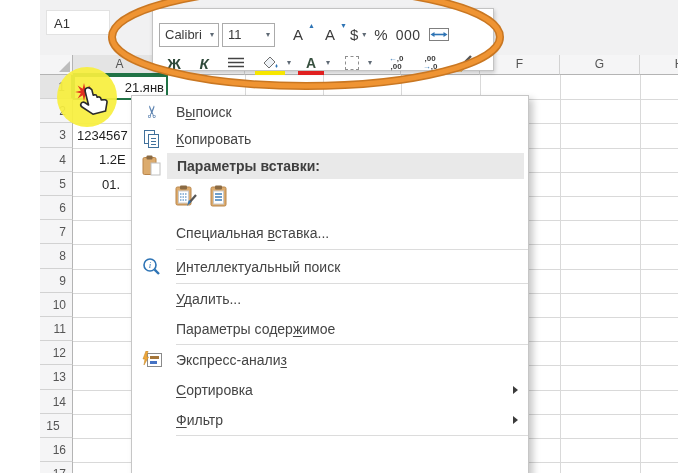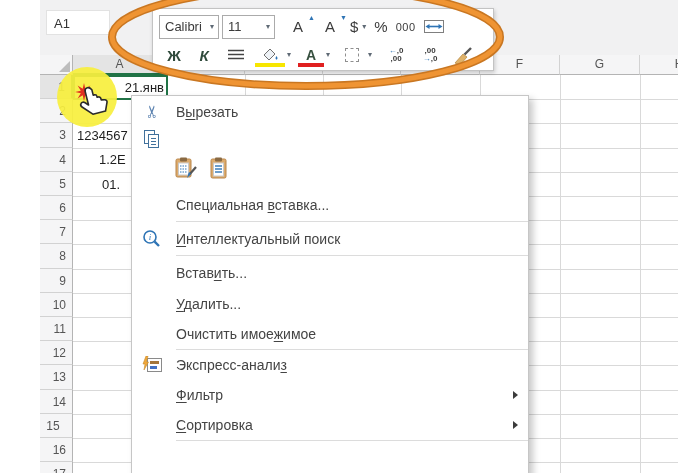--- a/index.html
+++ b/index.html
@@ -25,29 +25,29 @@
   .gridline-v{position:absolute;width:1px;background:#d9d9d9;top:75px;bottom:0;}
   .gridline-h{position:absolute;height:1px;background:#d9d9d9;left:33px;right:0;}
   .cell-text{position:absolute;font-size:13px;color:#1f1f1f;white-space:nowrap;height:19px;line-height:19px;}
   .selection{position:absolute;left:33px;top:75px;width:95px;height:25px;
              border:2px solid #217346;box-sizing:border-box;z-index:2;}
   
   .click-layer{position:absolute;z-index:3;}
   
   .mini-toolbar{position:absolute;left:112px;top:8px;width:342px;height:63px;background:#fff;
                 border:1px solid #c3c3c3;box-shadow:1px 2px 4px rgba(0,0,0,.18);z-index:4;
-                box-sizing:border-box;padding:3px 5px 2px 6px;}
+                box-sizing:border-box;padding:11px 5px 2px 6px;}
   .tb-row{display:flex;align-items:center;height:29px;}
   .combo{display:flex;align-items:center;justify-content:space-between;border:1px solid #ababab;
          height:24px;box-sizing:border-box;padding:0 4px 0 5px;font-size:13px;color:#3b3b3b;background:#fff;}
   .caret{font-size:8px;color:#5f6a75;line-height:1;}
   .tb-btn{display:flex;align-items:center;justify-content:center;height:26px;color:#37503f;
           font-size:15px;padding:0 4px;position:relative;}
   .tb-btn .sup{position:absolute;top:0px;right:-1px;font-size:7px;color:#2e74b5;}
-  .tb-small{font-size:11px;letter-spacing:.5px;color:#3b3b3b;}
+  .tb-small{font-size:14px;letter-spacing:.5px;color:#3b3b3b;}
   .letter-btn{font-weight:700;font-size:15px;color:#2f4a3b;}
   .colorbar{position:absolute;left:2px;right:2px;bottom:1px;height:4px;}
   .dec-icon{display:flex;flex-direction:column;align-items:center;font-size:8px;line-height:8px;color:#3b3b3b;font-weight:700;}
   .dec-icon .arr{color:#2e74b5;font-weight:400;}
   .borders-box{width:14px;height:14px;border:1px dashed #8f8f8f;box-sizing:border-box;}
   
   .ring{position:absolute;left:60px;top:-14px;z-index:5;pointer-events:none;}
   
   .ctx-menu{position:absolute;left:91px;top:95px;width:398px;height:420px;background:#fff;
             border:1px solid #c6c6c6;box-shadow:4px 4px 7px rgba(0,0,0,.22);z-index:6;
@@ -236,32 +236,44 @@
   <svg class="ring" width="412" height="112">
     <ellipse cx="206" cy="51" rx="194" ry="49" fill="none" stroke="#c97722" stroke-width="8"></ellipse>
     <ellipse cx="206" cy="51" rx="194" ry="49" fill="none" stroke="#ef9433" stroke-width="5"></ellipse>
   </svg>
 
   <div class="ctx-menu" id="ctx-menu">
       <div class="mi" style="height: 27px;">
         <div class="mi-icon">
           <span class="scissors">✂</span>
         </div>
-        <div class="mi-label"><span>В</span><u>ы</u><span>резать</span></div>
+        <div class="mi-label"><span>В</span><u>ы</u><span>поиск</span></div>
       </div>
       <div class="mi" style="height: 27px;">
         <div class="mi-icon">
           <svg width="18" height="20">
             <rect x="1.5" y="1.5" width="10" height="13" fill="#fff" stroke="#41719c"></rect>
             <rect x="5.5" y="5.5" width="10" height="13" fill="#fff" stroke="#41719c"></rect>
             <line x1="8" y1="9.5" x2="13" y2="9.5" stroke="#41719c"></line>
             <line x1="8" y1="12.5" x2="13" y2="12.5" stroke="#41719c"></line>
             <line x1="8" y1="15.5" x2="13" y2="15.5" stroke="#41719c"></line>
           </svg>
         </div>
+        <div class="mi-label"><span></span><u>К</u><span>опировать</span></div>
+      </div>
+      <div class="mi" style="height: 28px;">
+        <div class="mi-band"></div>
+        <div class="mi-icon">
+          <svg width="20" height="22">
+            <rect x="1" y="2.5" width="13" height="17" rx="1.5" fill="#dcab6d" stroke="#b9854a"></rect>
+            <rect x="4.5" y="0.5" width="6" height="4" rx="1" fill="#8a6a43"></rect>
+            <rect x="9" y="8" width="9" height="12" fill="#fff" stroke="#bfbfbf"></rect>
+          </svg>
+        </div>
+        <div class="mi-band-label">Параметры вставки:</div>
       </div>
       <div class="mi" style="height: 36px; padding-left: 42px;">
         <div class="paste-opt">
           <div><svg width="24" height="24">
               <rect x="1" y="2" width="15" height="18" rx="1.5" fill="#dcab6d" stroke="#b9854a"></rect>
               <rect x="5" y="0.5" width="7" height="4" rx="1" fill="#8a6a43"></rect>
               <rect x="3.5" y="6" width="10" height="12" fill="#fff" stroke="#c9c9c9"></rect>
               <line x1="5" y1="9" x2="12" y2="9" stroke="#2e74b5" stroke-dasharray="1.5,1"></line>
               <line x1="5" y1="12" x2="12" y2="12" stroke="#2e74b5" stroke-dasharray="1.5,1"></line>
               <line x1="5" y1="15" x2="12" y2="15" stroke="#2e74b5" stroke-dasharray="1.5,1"></line>
@@ -288,45 +300,42 @@
         <div class="mi-icon">
           <svg width="20" height="20">
             <circle cx="8" cy="8" r="6" fill="#fff" stroke="#2e74b5" stroke-width="1.6"></circle>
             <line x1="12.6" y1="12.6" x2="17" y2="17" stroke="#2e74b5" stroke-width="2.4"></line>
             <text x="8" y="11" text-anchor="middle" font-size="9" font-family="Liberation Serif,serif" font-style="italic" fill="#2e74b5">i</text>
           </svg>
         </div>
         <div class="mi-label"><span></span><u>И</u><span>нтеллектуальный поиск</span></div>
       </div>
       <div class="mi-sep"></div>
-      <div class="mi" style="height: 33px;">
-        <div class="mi-label"><span>Встав</span><u>и</u><span>ть...</span></div>
-      </div>
       <div class="mi" style="height: 30px;">
         <div class="mi-label"><span></span><u>У</u><span>далить...</span></div>
       </div>
       <div class="mi" style="height: 30px;">
-        <div class="mi-label"><span>Очистить имое</span><u>ж</u><span>имое</span></div>
+        <div class="mi-label"><span>Параметры содер</span><u>ж</u><span>имое</span></div>
       </div>
       <div class="mi-sep"></div>
       <div class="mi" style="height: 30px;">
         <div class="mi-icon">
           <svg width="21" height="18">
             <rect x="5.5" y="2.5" width="14" height="13" fill="#fff" stroke="#8a8a8a"></rect>
             <rect x="8" y="5" width="9" height="3" fill="#a5763a"></rect>
             <rect x="8" y="10" width="7" height="3" fill="#4472c4"></rect>
             <polygon points="4,0 1,8 3,8 2,14 6.5,6 4.5,6 6,0" fill="#f0a73a" stroke="#c88a28" stroke-width="0.6"></polygon>
           </svg>
         </div>
         <div class="mi-label"><span>Экспресс-анали</span><u>з</u><span></span></div>
       </div>
       <div class="mi" style="height: 30px;">
+        <div class="mi-label"><span></span><u>С</u><span>ортировка</span></div>
+        <div class="submenu-arrow"></div>
+      </div>
+      <div class="mi" style="height: 30px;">
         <div class="mi-label"><span></span><u>Ф</u><span>ильтр</span></div>
         <div class="submenu-arrow"></div>
       </div>
-      <div class="mi" style="height: 30px;">
-        <div class="mi-label"><span></span><u>С</u><span>ортировка</span></div>
-        <div class="submenu-arrow"></div>
-      </div>
       <div class="mi-sep"></div>
     </div>
 
 </div>
 
 </body></html>

